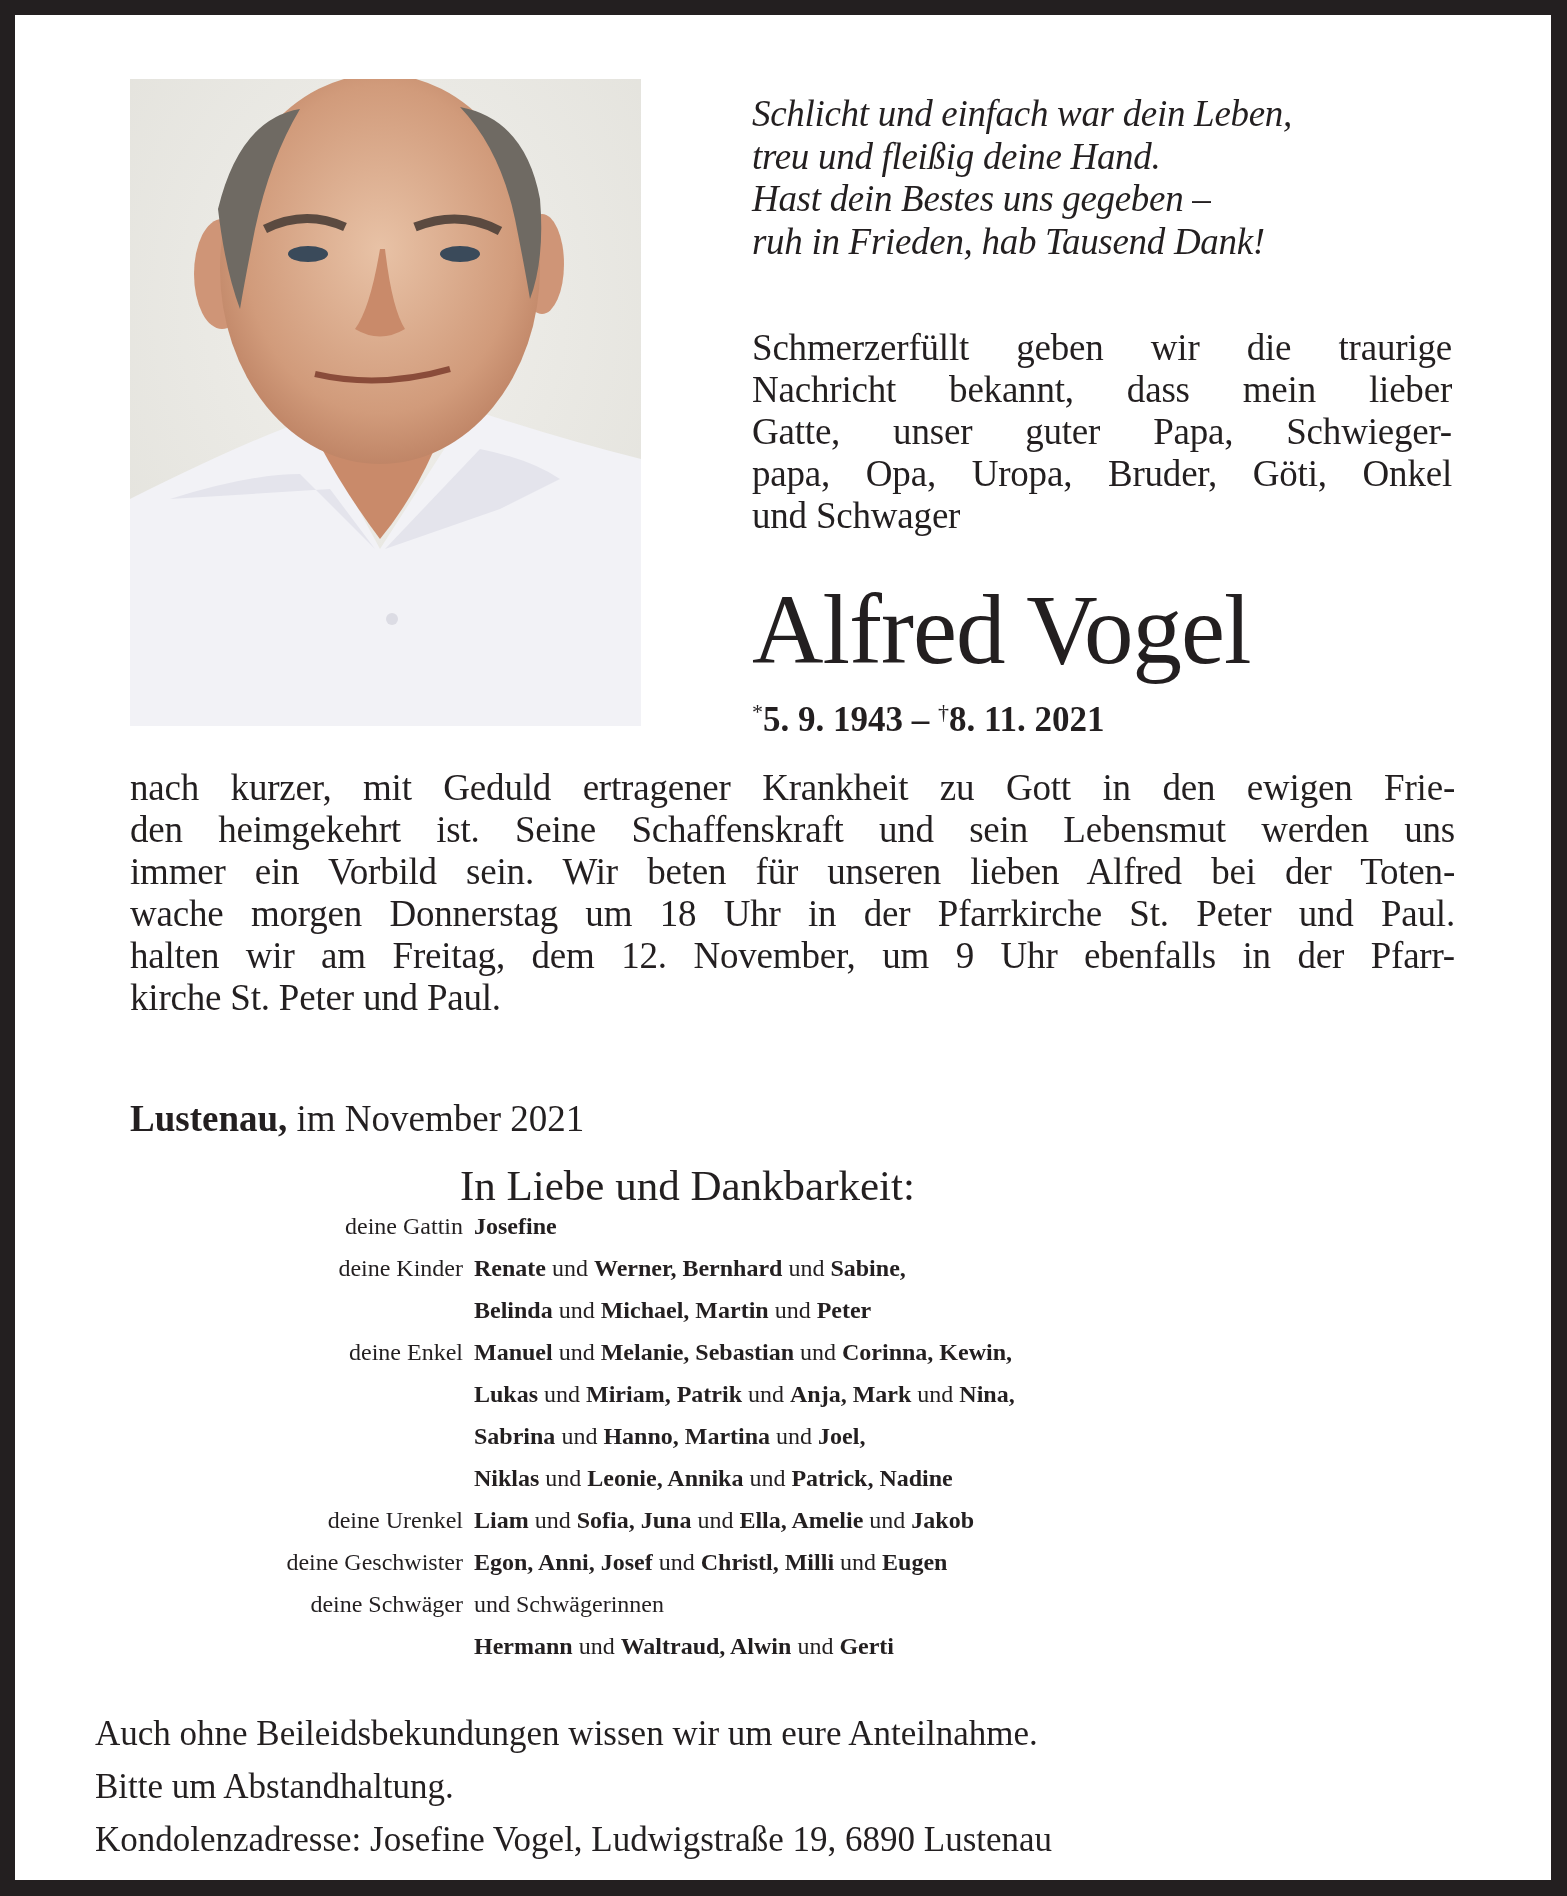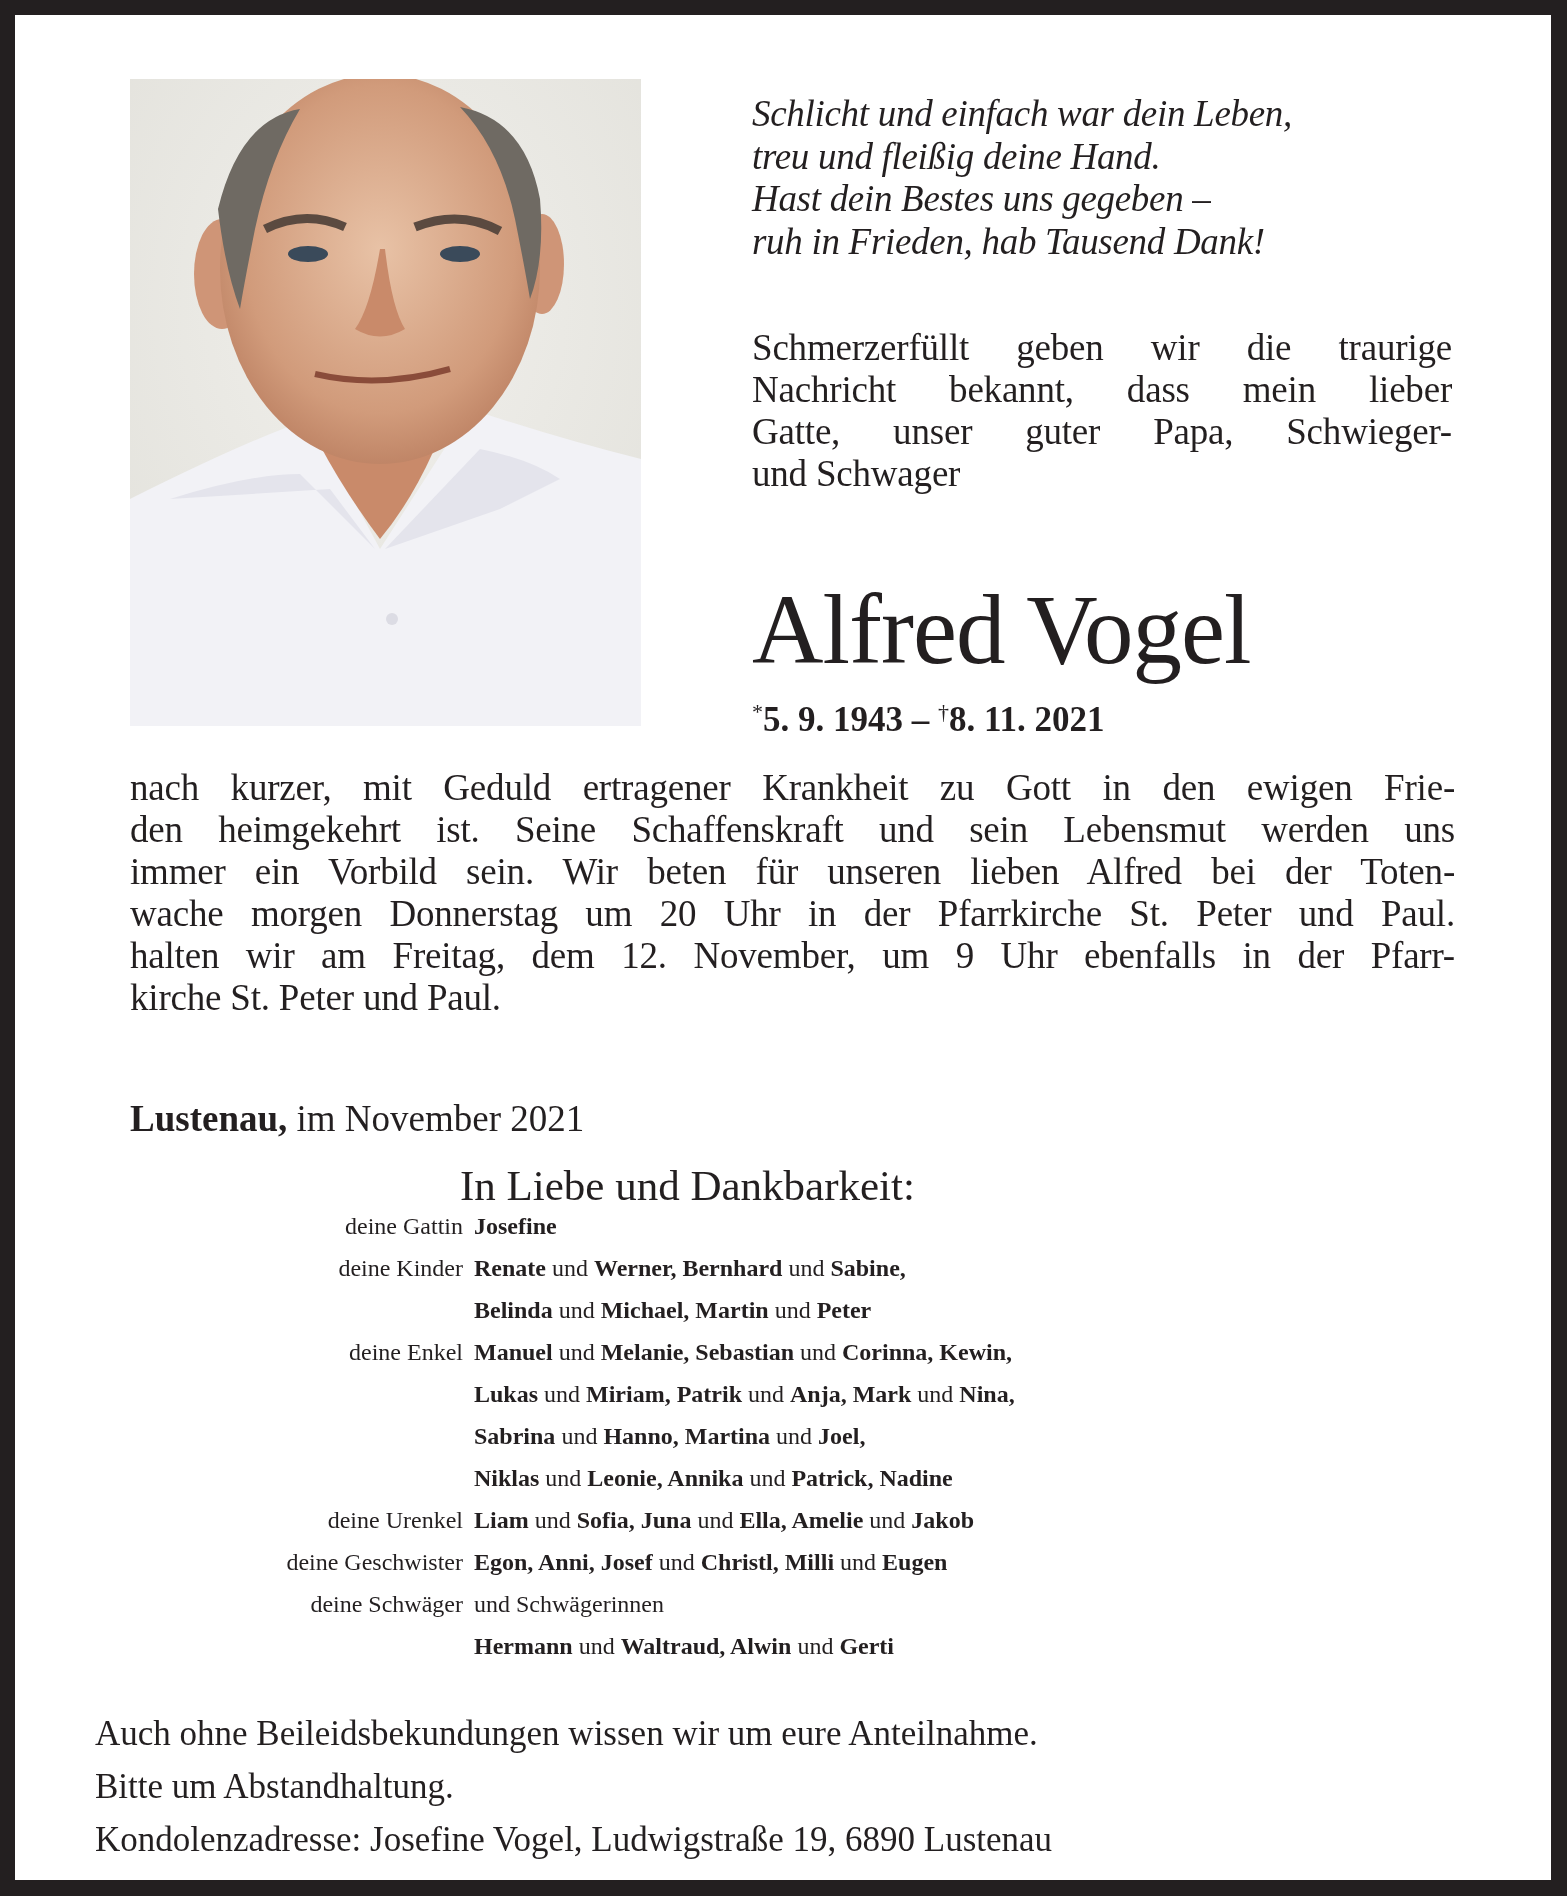--- a/index.html
+++ b/index.html
@@ -150,34 +150,35 @@
     <div>Schlicht und einfach war dein Leben,</div>
     <div>treu und fleißig deine Hand.</div>
     <div>Hast dein Bestes uns gegeben –</div>
     <div>ruh in Frieden, hab Tausend Dank!</div>
   </div>
 
   <div class="abs intro">
     <span class="line">Schmerzerfüllt geben wir die traurige</span>
     <span class="line">Nachricht bekannt, dass mein lieber</span>
     <span class="line">Gatte, unser guter Papa, Schwieger-</span>
+    <span class="line">papa, Opa, Uropa, Bruder, Göti, Onkel</span>
     <span class="line last">und Schwager</span>
   </div>
 
   <div class="abs name">Alfred Vogel</div>
 
   <div class="abs dates">
     <sup>*</sup><span>5. 9. 1943</span><span> – </span><sup>†</sup><span>8. 11. 2021</span>
   </div>
 
   <div class="abs body-text">
     <span class="line">nach kurzer, mit Geduld ertragener Krankheit zu Gott in den ewigen Frie-</span>
     <span class="line">den heimgekehrt ist. Seine Schaffenskraft und sein Lebensmut werden uns</span>
     <span class="line">immer ein Vorbild sein. Wir beten für unseren lieben Alfred bei der Toten-</span>
-    <span class="line">wache morgen Donnerstag um 20 Uhr in der Pfarrkirche St. Peter und Paul.</span>
+    <span class="line">wache morgen Donnerstag um 18 Uhr in der Pfarrkirche St. Peter und Paul.</span>
     <span class="line">halten wir am Freitag, dem 12. November, um 9 Uhr ebenfalls in der Pfarr-</span>
     <span class="line last">kirche St. Peter und Paul.</span>
   </div>
 
   <div class="abs place">
     <b>Lustenau,</b><span> im November 2021</span>
   </div>
 
   <div class="abs thanks">In Liebe und Dankbarkeit:</div>
 

